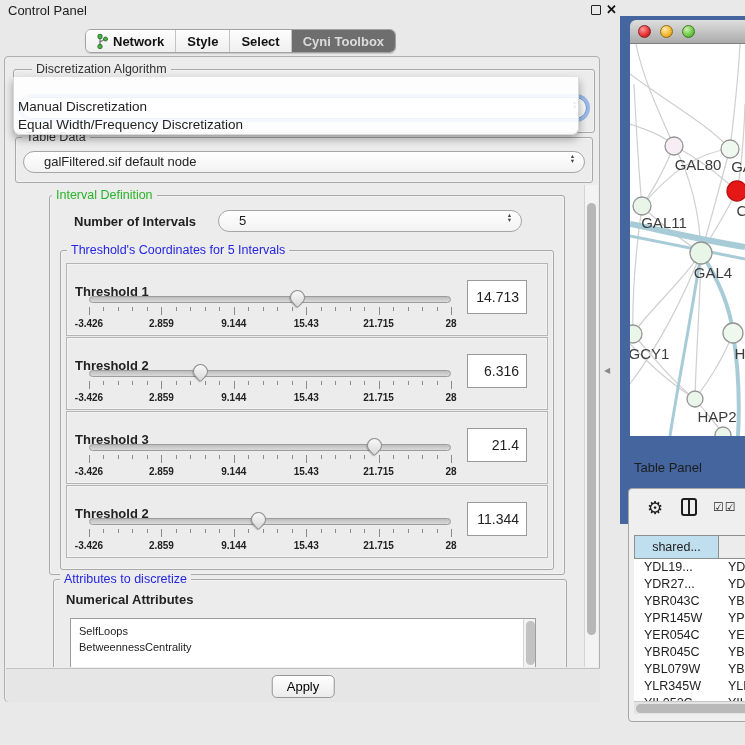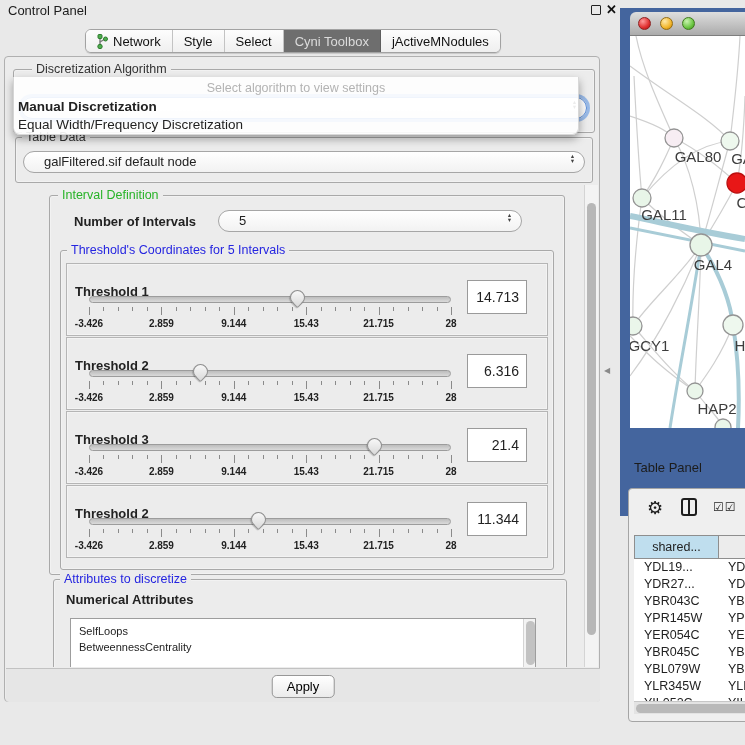--- a/index.html
+++ b/index.html
@@ -10,21 +10,21 @@
   #control-panel { position:absolute; left:0; top:0; width:620px; height:745px; }
   #cp-titlebar { position:absolute; left:0; top:0; width:620px; height:22px; }
   #cp-title { position:absolute; left:8px; top:3px; font-size:13px; color:#1c1c1c; }
   #float-ico { position:absolute; left:591px; top:5px; width:10px; height:10px; border:1.6px solid #222; border-radius:1px; }
   #close-ico { position:absolute; left:606px; top:2px; font-size:13px; font-weight:bold; color:#111; }
 
   .seg-bar { position:absolute; display:flex; height:24px; border:1px solid #a2a2a2;
     border-radius:6px; overflow:hidden; background:linear-gradient(#fdfdfd,#eeeeee);
     box-shadow:0 1px 1px rgba(0,0,0,.15); }
   .seg-tab { display:flex; align-items:center; gap:5px; padding:0 11px; font-size:13px;
-    border-right:1px solid #c3c3c3; background:linear-gradient(#fdfdfd,#efefef); color:#111; cursor:default; }
+    border-right:1px solid #c3c3c3; background:linear-gradient(#fdfdfd,#efefef); color:#111; cursor:default;font-weight:bold; }
   .seg-tab:last-child { border-right:none; }
   .seg-tab.active { background:#6e6e6e; color:#dcdcdc; border-right-color:#5e5e5e; }
   #top-tabs { left:85px; top:29px; }
   #bottom-tabs { left:145px; top:703px; }
 
   #main-panel { position:absolute; left:4px; top:56px; width:596px; height:646px;
     background:#ececec; border:1px solid #b0b0b0; border-radius:4px; }
 
   .group { position:absolute; border:1px solid #a9a9a9; border-radius:3px;
     box-shadow:inset 0 0 0 1px #f2f2f2; }
@@ -36,21 +36,21 @@
     font-size:13px; line-height:20px; padding-left:20px; position:absolute; overflow:hidden; white-space:nowrap; }
   .stepper { position:absolute; right:7px; top:2px; width:9px; font-size:5.5px; line-height:4.5px;
     color:#444; text-align:center; }
   .combo.focused { border-color:#5a8edb; box-shadow:0 0 0 3px rgba(97,151,227,.6); }
 
   #algo-popup { position:absolute; left:8px; top:20px; width:566px; height:58px; z-index:40;
     background:rgba(255,255,255,.9); border-radius:0 0 7px 7px; box-shadow:0 4px 9px rgba(0,0,0,.35);
     border:1px solid rgba(190,190,190,.6); border-top:none; }
   #algo-hint { position:absolute; left:0; right:0; top:4px; text-align:center; color:#b3b3b3; font-size:12.5px; }
   .popup-opt { position:absolute; left:4px; font-size:13.5px; white-space:nowrap; }
-  .popup-opt.sel { font-weight:bold; }
+  .popup-opt.sel { font-weight:normal; }
 
   #scroll-area { position:absolute; left:4px; top:128px; width:574px; height:482px; overflow:hidden; }
   .vscrollbar { position:absolute; background:#f3f3f3; border-left:1px solid #d4d4d4; }
   .vthumb { position:absolute; left:2px; width:9px; background:#b7b7b7; border-radius:5px; }
 
   .th-panel { position:relative; margin:0 0 1px 5px; width:482px; height:73px;
     border:1px solid #b5b5b5; background:#ececec; box-shadow:inset 0 0 0 1px #f3f3f3; }
   .th-title { position:absolute; left:8px; top:20px; font-size:13px; font-weight:bold; }
   .slider { position:absolute; left:22px; top:26px; width:362px; height:44px; }
   .track { position:absolute; left:0; right:0; top:6px; height:7px; border-radius:4px;
@@ -73,21 +73,21 @@
 
   #apply-row { position:absolute; left:1px; top:611px; width:594px; height:34px;
     background:#e6e6e6; border-top:1px solid #c2c2c2; border-radius:0 0 3px 3px; }
   #apply-btn { position:absolute; left:50%; transform:translateX(-50%); top:6px; height:23px;
     padding:0 14px; background:linear-gradient(#ffffff,#ebebeb); border:1px solid #979797;
     border-radius:5px; font-size:13px; line-height:21px; }
 
   #splitter-arrow { position:absolute; left:604px; top:366px; font-size:8px; color:#8a8a8a; }
 
   
-  #net-window { position:absolute; left:620px; top:8px; width:125px; height:508px; background:#44659e; }
+  #net-window { position:absolute; left:620px; top:16px; width:125px; height:508px; background:#44659e; }
   #net-titlebar { position:absolute; left:10px; top:4px; width:115px; height:24px;
     background:linear-gradient(#dedede,#ababab); border-bottom:1px solid #7e7e7e; border-top-left-radius:6px; }
   .light { position:absolute; top:5px; width:13px; height:13px; border-radius:50%; }
   #light-red   { left:8px;  background:radial-gradient(circle at 35% 30%, #ff9a9a, #e02f2f 60%, #a51010); border:1px solid #8d2020;}
   #light-yellow{ left:30px; background:radial-gradient(circle at 35% 30%, #ffe9a8, #f2b62c 60%, #c07c00); border:1px solid #946c14;}
   #light-green { left:52px; background:radial-gradient(circle at 35% 30%, #c9f3af, #6cc644 60%, #3a8f17); border:1px solid #3f7b1d;}
   #net-canvas { position:absolute; left:10px; top:28px; width:115px; height:392px; background:#ffffff; overflow:hidden; }
   .node-label { font-size:15px; fill:#3d3d3d; }
 
   #table-title-bar { position:absolute; left:620px; top:452px; width:125px; height:30px; }
@@ -135,51 +135,47 @@
     </div>
     <div class="seg-tab">
       <span>Style</span>
     </div>
     <div class="seg-tab">
       <span>Select</span>
     </div>
     <div class="seg-tab active">
       <span>Cyni Toolbox</span>
     </div>
-    <div class="seg-tab">
-      <span>jActiveMNodules</span>
-    </div>
   </div>
 
   <div id="main-panel">
 
     <div class="group" style="left:8px; top:12px; width:582px; height:64px;">
       <span class="group-label" style="left:18px;">Discretization Algorithm</span>
     </div>
     <div class="combo focused" style="left:16px; top:40px; width:566px; height:22px;">
       <span class="stepper">▲<br>▼</span>
     </div>
 
     <div id="algo-popup">
-      <div id="algo-hint">Select algorithm to view settings</div>
       <div class="popup-opt sel" style="top:22px;">Manual Discretization</div>
       <div class="popup-opt" style="top:40px;">Equal Width/Frequency Discretization</div>
     </div>
 
     <div class="group" style="left:10px; top:80px; width:578px; height:46px;">
       <span class="group-label" style="left:6px;">Table Data</span>
     </div>
     <div class="combo" style="left:18px; top:94px; width:562px; height:22px;">
       <span>galFiltered.sif default node</span>
       <span class="stepper">▲<br>▼</span>
     </div>
 
     <div id="scroll-area">
       <div class="group" style="left:40px; top:10px; width:516px; height:380px;">
-        <span class="group-label green" style="left:8px;">Interval Definition</span>
+        <span class="group-label green" style="left:2px;">Interval Definition</span>
         <span style="position:absolute; left:24px; top:18px; font-size:13px; font-weight:bold;">Number of Intervals</span>
         <div class="combo" style="left:168px; top:14px; width:304px; height:22px;">
           <span>5</span>
           <span class="stepper">▲<br>▼</span>
         </div>
         <div class="group" style="left:10px; top:54px; width:494px; height:320px;">
           <span class="group-label blue" style="left:6px;">Threshold's Coordinates for 5 Intervals</span>
           <div style="position:absolute; left:0; top:12px; width:494px;">
   <div class="th-panel">
     <div class="th-title">Threshold 1</div>

